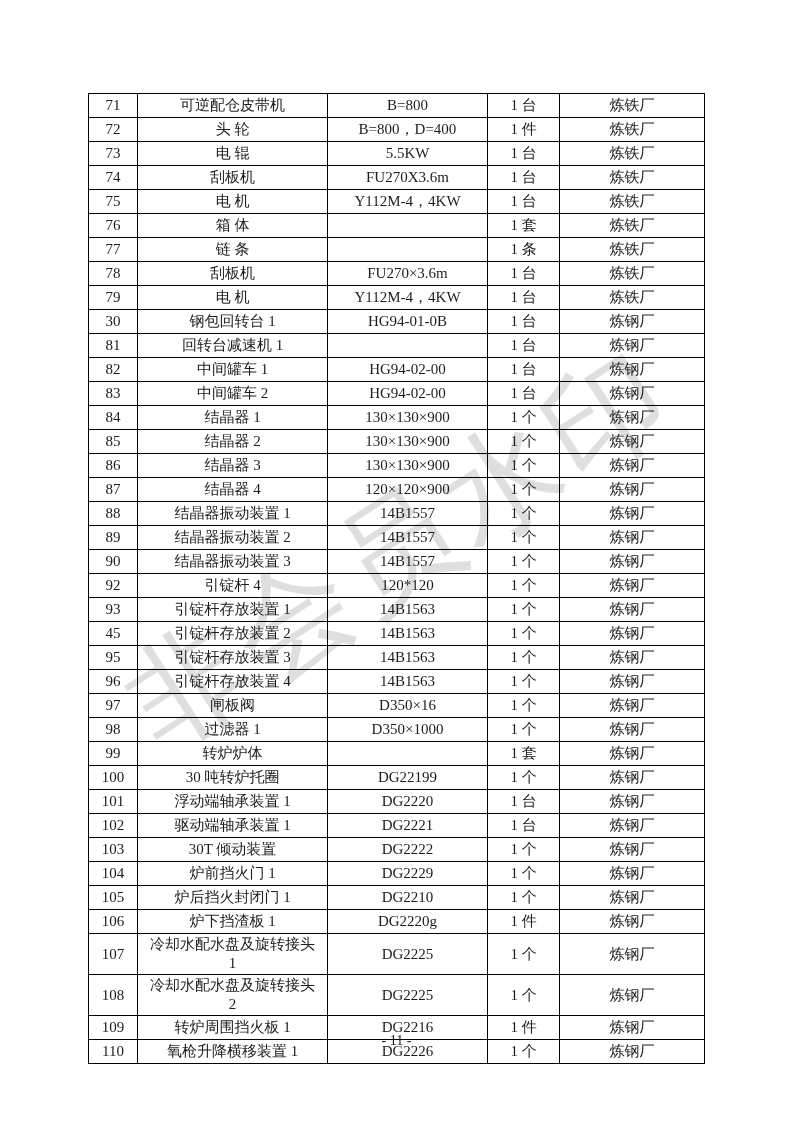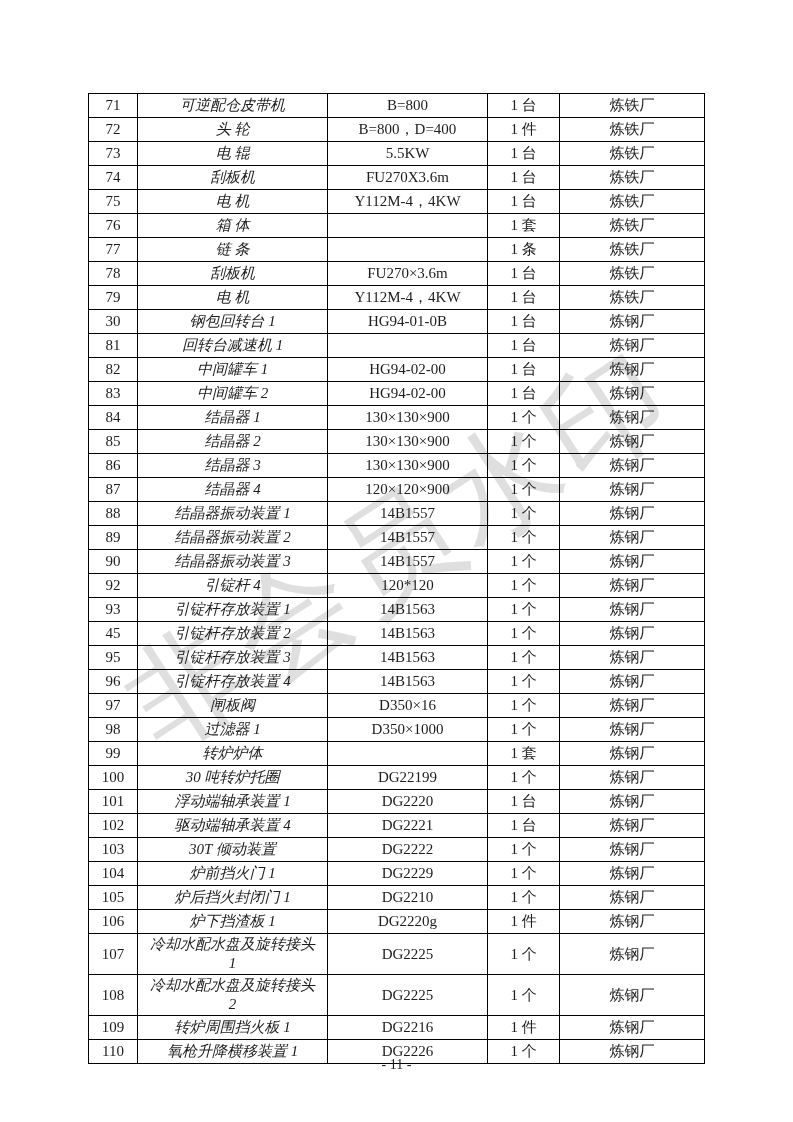--- a/index.html
+++ b/index.html
@@ -47,36 +47,34 @@
     border: 1px solid #000000;
     text-align: center;
     vertical-align: middle;
     height: 21px;
     line-height: 19px;
     padding: 1px 2px;
     overflow: hidden;
   }
   table.equipment td.cell-name {
     padding: 1px 10px;
-    font-style: italic;
   }
   table.equipment td.cell-spec,
   table.equipment td.cell-no {
     font-family: "Liberation Serif", "DejaVu Serif", serif;
   }
   .page-number {
     position: absolute;
     left: 0;
     top: 1033px;
     width: 100%;
     text-align: center;
     font-size: 14px;
     color: #1c1c1c;
     z-index: 1;
-    margin-top: 24px;
   }
 </style>
 </head>
 <body>
 
 <div class="page">
 
   <div class="watermark">非会员水印</div>
 
   <table class="equipment">
@@ -293,21 +291,21 @@
         </tr>
         <tr>
           <td class="cell-no">101</td>
           <td class="cell-name">浮动端轴承装置 1</td>
           <td class="cell-spec">DG2220</td>
           <td class="cell-qty">1 台</td>
           <td class="cell-factory">炼钢厂</td>
         </tr>
         <tr>
           <td class="cell-no">102</td>
-          <td class="cell-name">驱动端轴承装置 4</td>
+          <td class="cell-name">驱动端轴承装置 1</td>
           <td class="cell-spec">DG2221</td>
           <td class="cell-qty">1 台</td>
           <td class="cell-factory">炼钢厂</td>
         </tr>
         <tr>
           <td class="cell-no">103</td>
           <td class="cell-name">30T 倾动装置</td>
           <td class="cell-spec">DG2222</td>
           <td class="cell-qty">1 个</td>
           <td class="cell-factory">炼钢厂</td>

